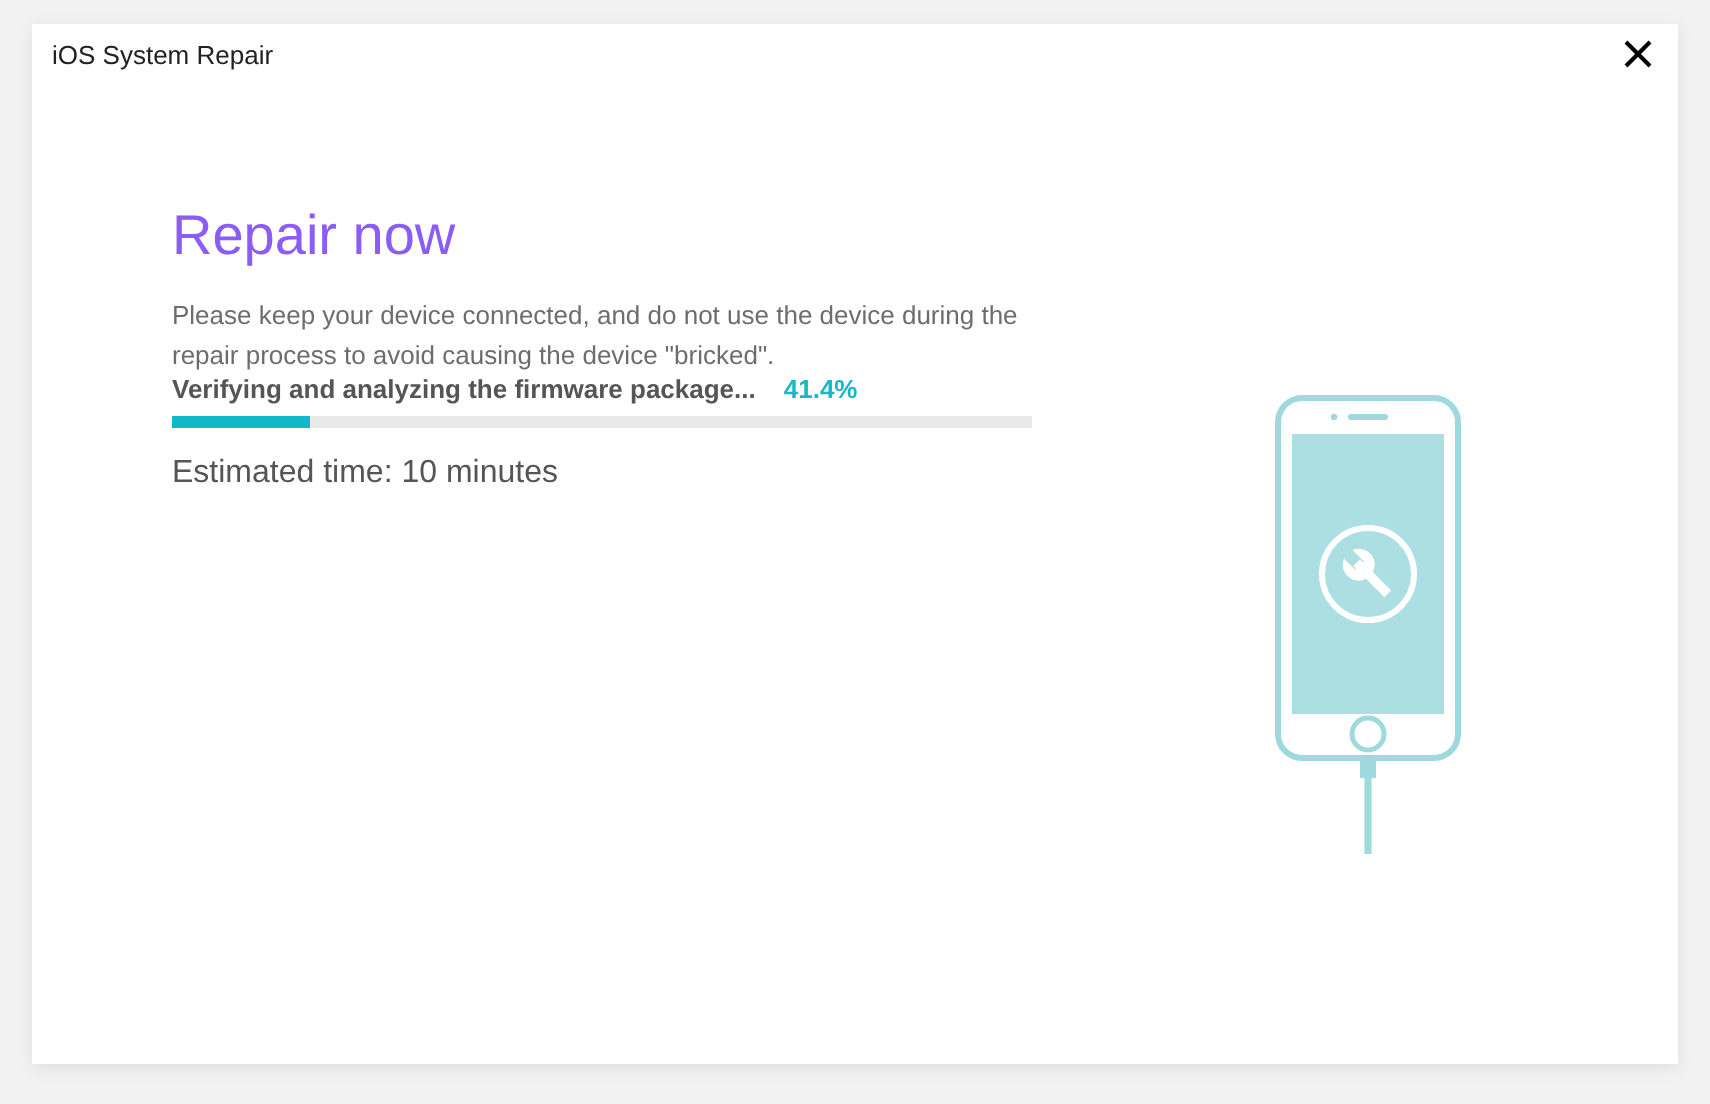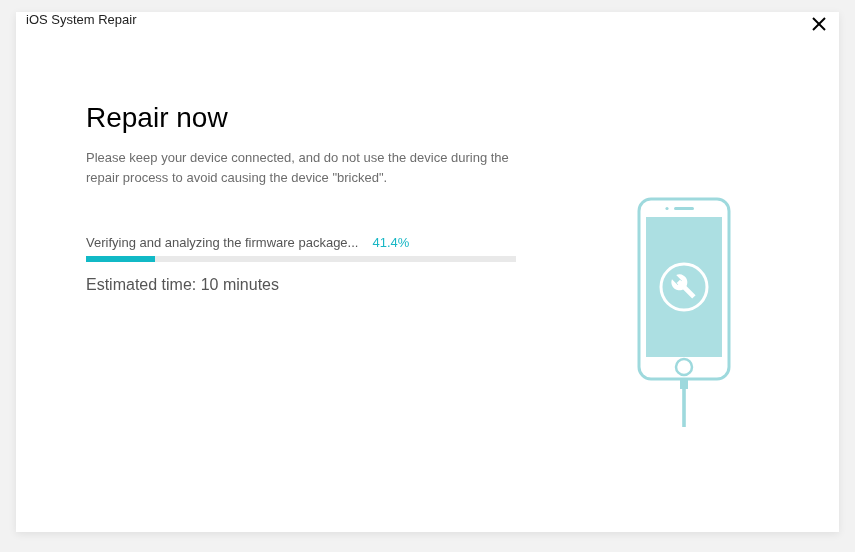--- a/index.html
+++ b/index.html
@@ -14,20 +14,21 @@
     width: 100%;
     height: 100%;
     box-shadow: 0 2px 8px rgba(0,0,0,0.08);
     position: relative;
     display: flex;
     flex-direction: column;
   }
   .titlebar {
     height: 30px;
     display: flex;
+    align-items: center;
     justify-content: space-between;
     padding: 0 8px 0 10px;
   }
   .titlebar .title {
     font-size: 13px;
     color: #222;
   }
   .close-btn {
     width: 24px; height: 24px;
     display: flex; align-items: center; justify-content: center;
@@ -37,35 +38,35 @@
     color: #000;
   }
   .content {
     flex: 1;
     padding: 60px 70px 40px 70px;
     position: relative;
   }
   .heading {
     font-size: 28px;
     font-weight: 300;
-    color: #000000;
+    color: #8b5cf6;
     margin-bottom: 14px;
   }
   .subtext {
     font-size: 13px;
     color: #6d6d6d;
     line-height: 1.5;
     max-width: 430px;
-    margin-bottom: 48px;
   }
   .progress-row {
     display: flex;
     align-items: flex-end;
     gap: 14px;
     margin-bottom: 6px;
+    font-weight: bold;
   }
   .progress-label {
     font-size: 13px;
     color: #555;
   }
   .progress-pct {
     font-size: 13px;
     color: #19b7c5;
   }
   .progress-bar {

